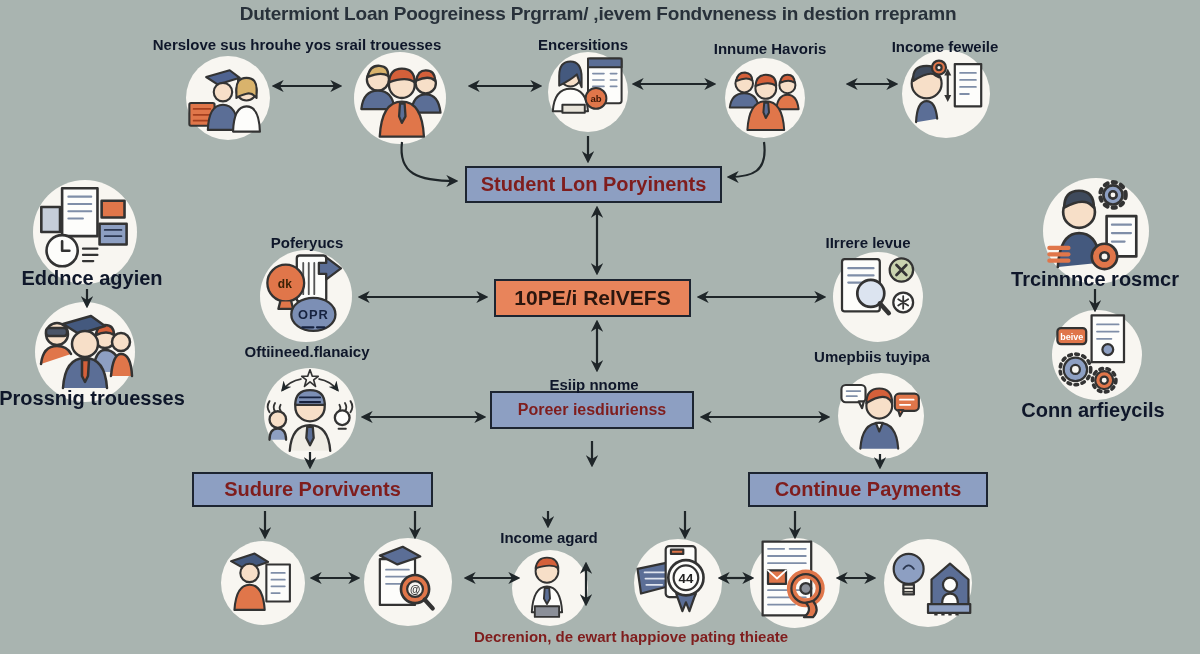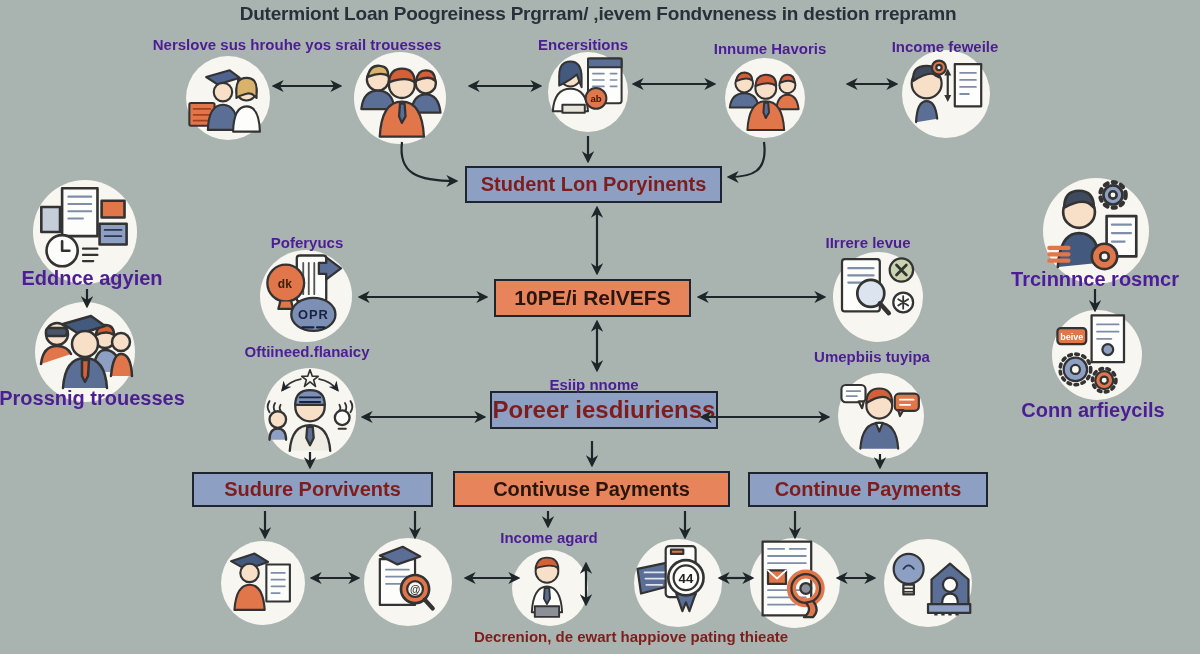--- a/index.html
+++ b/index.html
@@ -4,21 +4,21 @@
 <style>
   *{box-sizing:border-box;margin:0;padding:0}
   html,body{background:#a9b4b0}
   .canvas{position:relative;width:1200px;height:654px;background:#a9b4b0;overflow:hidden;
           font-family:"Liberation Sans",sans-serif;color:#262e34}
   .title{position:absolute;left:598px;top:3px;transform:translateX(-50%);white-space:nowrap;
          font-size:19px;font-weight:700;color:#28313a;letter-spacing:-0.2px;z-index:6}
   .caption{position:absolute;left:631px;top:628px;transform:translateX(-50%);white-space:nowrap;
          font-size:15px;font-weight:700;color:#7f1d1d;z-index:6}
   .lbl{position:absolute;transform:translateX(-50%);white-space:nowrap;font-size:15px;
-       font-weight:700;color:#4c1d95;z-index:6}
+       font-weight:700;color:#0f172a;z-index:6}
   .lbl.it{}
   .lbl.sm{font-size:20px}
   .box{position:absolute;display:flex;align-items:center;justify-content:center;
        border:2.5px solid #1d2531;font-weight:700;white-space:nowrap;z-index:4}
   .box.blue{background:#8d9fc2;color:#7f1d1d}
   .box.orange{background:#e8845b;color:#2b160e}
   .circ{position:absolute;background:#f8f6f1;border-radius:50%;z-index:3}
   .circ svg{position:absolute;inset:0;width:100%;height:100%;overflow:visible}
   .arrows{position:absolute;inset:0;z-index:5;pointer-events:none}
   svg text{font-family:"Liberation Sans",sans-serif}
@@ -45,23 +45,22 @@
   <div class="lbl sm" style="left:92px;top:387px">Prossnig trouesses</div>
   <div class="lbl sm" style="left:1095px;top:268px">Trcinnnce rosmcr</div>
   <div class="lbl sm" style="left:1093px;top:399px">Conn arfieycils</div>
 
   <div class="lbl" style="left:549px;top:529px">Income agard</div>
 
   <div class="caption">Decrenion, de ewart happiove pating thieate</div>
 
   <div class="box blue" style="left:465px;top:166px;width:257px;height:37px;font-size:20px">Student Lon Poryinents</div>
   <div class="box orange" style="left:494px;top:279px;width:197px;height:38px;font-size:21px">10PE/i RelVEFS</div>
-  <div class="box blue" style="left:490px;top:391px;width:228px;height:38px;font-size:24px">Poreer iesdiurienss</div>
+  <div class="box blue" style="left:490px;top:391px;width:204px;height:38px;font-size:16px">Poreer iesdiurienss</div>
   <div class="box blue" style="left:192px;top:472px;width:241px;height:35px;font-size:20px">Sudure Porvivents</div>
-  <div class="box orange" style="left:453px;top:471px;width:277px;height:36px;font-size:20px">Contivuse Payments</div>
   <div class="box blue" style="left:748px;top:472px;width:240px;height:35px;font-size:20px">Continue Payments</div>
 
   <svg class="arrows" width="1200" height="654" viewBox="0 0 1200 654">
     <defs>
       <marker id="ah" viewBox="0 0 10 10" refX="8" refY="5" markerWidth="5.5" markerHeight="5.5" orient="auto-start-reverse">
         <path d="M0,0 L10,5 L0,10 L3,5 Z" fill="#1f2629"></path>
       </marker>
     </defs>
     <g stroke="#1f2629" stroke-width="2.2" fill="none">
 

